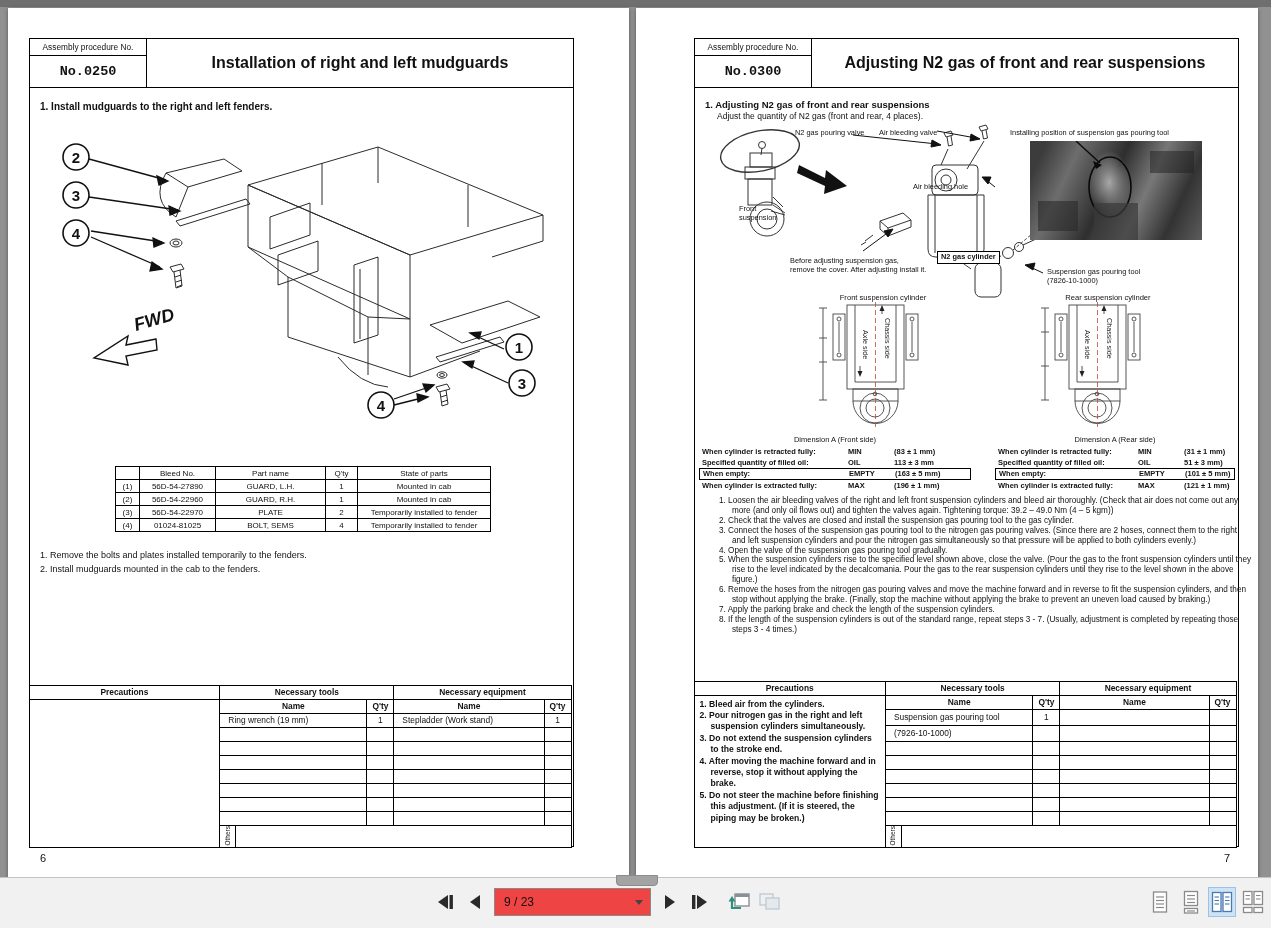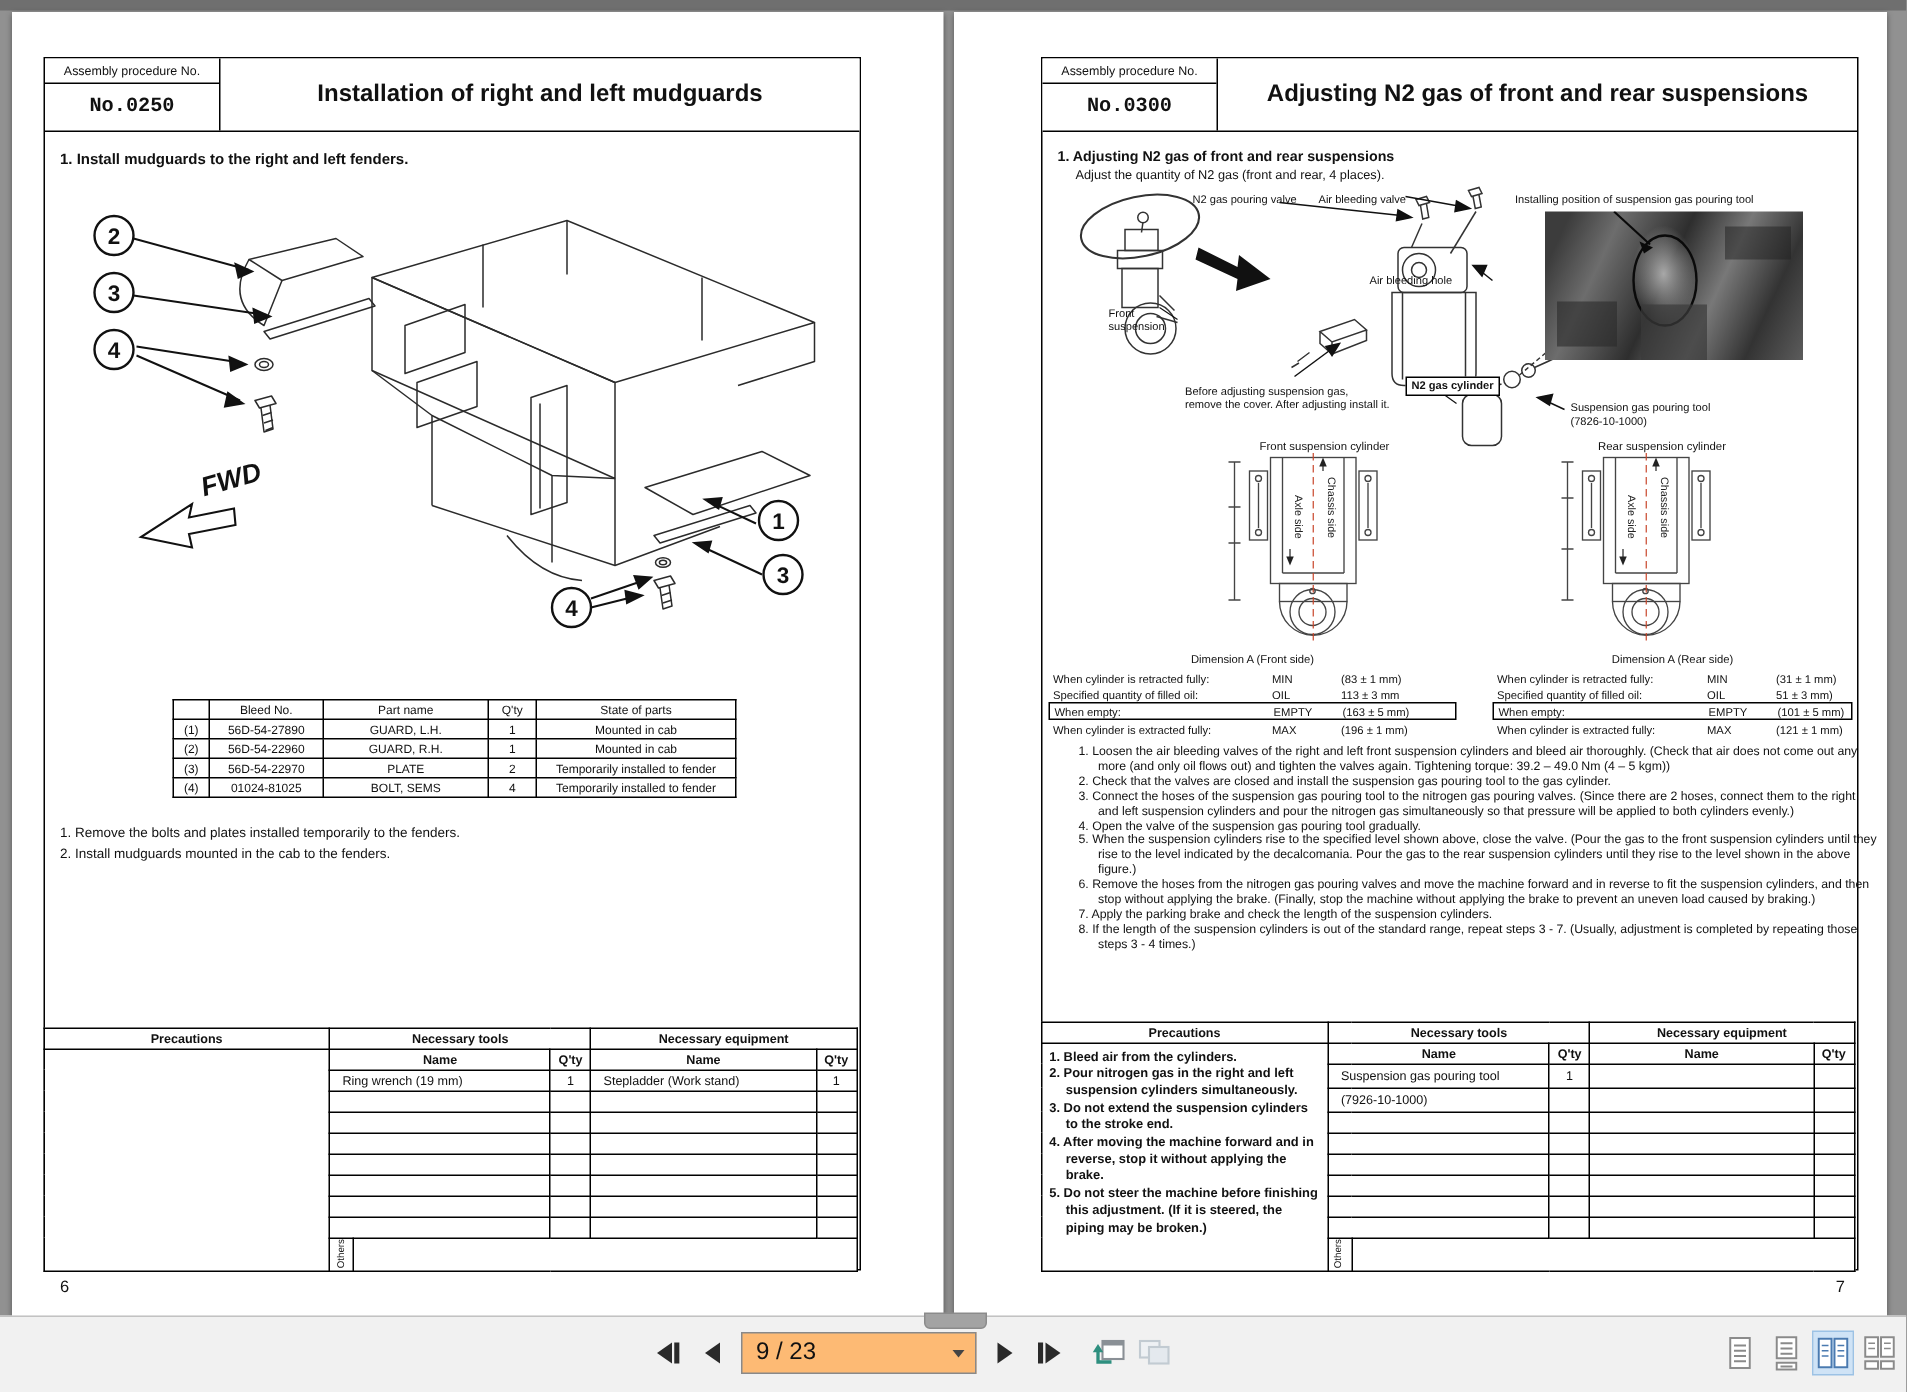--- a/index.html
+++ b/index.html
@@ -49,34 +49,34 @@
   .boxed-label{border:1px solid #000;padding:1px 3px;background:#fff;font-weight:bold;}
   .sketch-svg{position:absolute;left:0;top:84px;z-index:1;}
   .photo{position:absolute;left:335px;top:102px;width:172px;height:99px;z-index:2;
          background:
            radial-gradient(ellipse 30px 46px at 46% 42%, #a8a8a8, rgba(0,0,0,0) 70%),
            linear-gradient(115deg,#3c3c3c 8%,#6d6d6d 24%,#2e2e2e 46%,#787878 64%,#333 82%,#5c5c5c 100%);}
   .cyl-caption{position:absolute;top:254px;width:170px;text-align:center;font-size:7.6px;z-index:3;}
   .cyl-svg{position:absolute;top:263px;z-index:1;}
   .dim{position:absolute;top:396px;font-size:7.5px;z-index:2;}
   .dim-cap{text-align:center;height:11px;}
-  .dim-row{display:flex;height:10.8px;align-items:flex-end;padding:0 3px;}
+  .dim-row{display:flex;height:10.8px;align-items:center;padding:0 3px;font-weight:bold;}
   .dim-row.boxed{border:1px solid #000;}
   .dim .lbl{width:146px;}
   .dim .key{width:46px;}
   .dim .val{flex:1;}
   .r-steps{position:absolute;left:24px;top:457px;width:533px;font-size:8.2px;line-height:9.9px;}
   .step-item{padding-left:13px;text-indent:-13px;}
 
   
   .toolbar{position:absolute;left:0;bottom:0;width:100%;height:50px;background:#f1f1f1;border-top:1px solid #c2c2c2;}
   .tb-handle{position:absolute;left:616px;top:-3px;width:40px;height:9px;background:#a3a3a3;border:1px solid #8b8b8b;border-radius:0 0 4px 4px;}
   .nav{position:absolute;left:432px;top:10px;display:flex;align-items:center;gap:5px;}
   .nav-btn{width:26px;height:28px;display:flex;align-items:center;justify-content:center;cursor:pointer;}
-  .combo{width:146px;height:26px;background:#fdba74;border:1px solid #898989;display:flex;align-items:center;font-size:16px;padding-left:9px;justify-content:space-between;cursor:pointer;}
+  .combo{width:146px;height:26px;background:#ef4444;border:1px solid #898989;display:flex;align-items:center;font-size:12px;padding-left:9px;justify-content:space-between;cursor:pointer;}
   .dd{width:0;height:0;border-left:4px solid transparent;border-right:4px solid transparent;border-top:5px solid #444;margin-right:7px;}
   .view-group{display:flex;gap:4px;margin-left:8px;}
   .view-icons{position:absolute;right:5px;top:10px;display:flex;gap:5px;}
   .vicon{width:26px;height:28px;display:flex;align-items:center;justify-content:center;cursor:pointer;}
   .vicon.active{background:#cfe3f6;outline:1px solid #9cc2e5;}
 </style>
 </head>
 <body>
 
 <div class="viewport">

